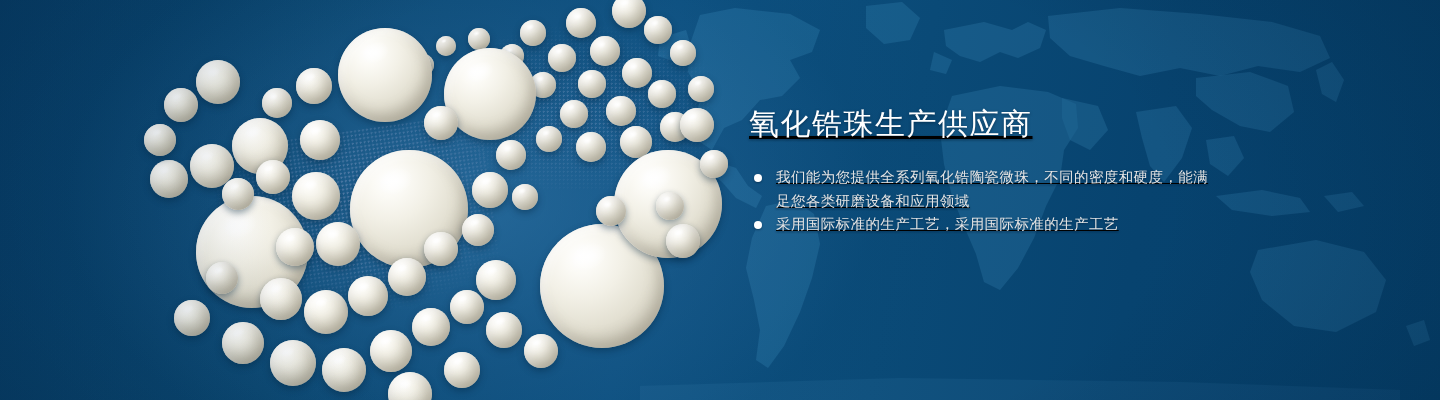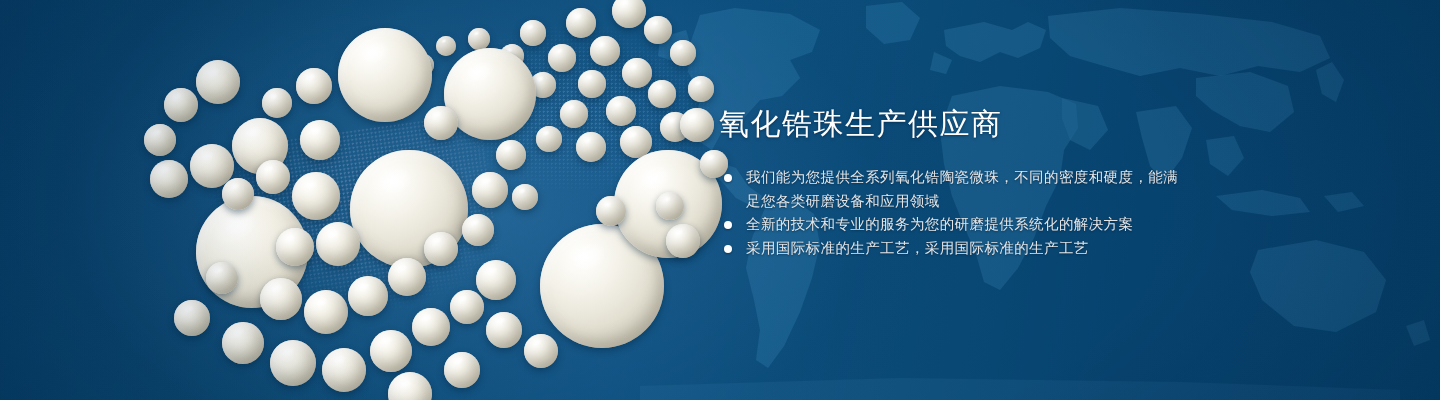--- a/index.html
+++ b/index.html
@@ -119,23 +119,24 @@
     width: 30%;
     height: 22%;
     border-radius: 50%;
     background: radial-gradient(ellipse at center, rgba(255,255,255,0.95), rgba(255,255,255,0) 72%);
     transform: rotate(-22deg);
   }
 
   
   .content {
     position: absolute;
-    left: 719px;
+    left: 749px;
     top: 104px;
     width: 470px;
+    text-decoration: underline;
   }
   .headline {
     color: #ffffff;
     font-size: 30px;
     line-height: 40px;
     font-weight: 500;
     letter-spacing: 1.5px;
     text-shadow: 0 1px 3px rgba(2,30,55,0.6);
     margin: 0 0 22px 0;
     white-space: nowrap;
@@ -306,22 +307,18 @@
   <div class="content">
     <h1 class="headline">氧化锆珠生产供应商</h1>
 
     <ul class="bullet-list">
       <li class="bullet-item">
         <span class="bullet-dot"></span>
         <span>我们能为您提供全系列氧化锆陶瓷微珠，不同的密度和硬度，能满足您各类研磨设备和应用领域</span>
       </li>
       <li class="bullet-item">
         <span class="bullet-dot"></span>
-        <span>全新的技术和专业的服务为您的研磨提供系统化的解决方案</span>
-      </li>
-      <li class="bullet-item">
-        <span class="bullet-dot"></span>
         <span>采用国际标准的生产工艺，采用国际标准的生产工艺</span>
       </li>
     </ul>
   </div>
 
 </div>
 
 </body></html>

